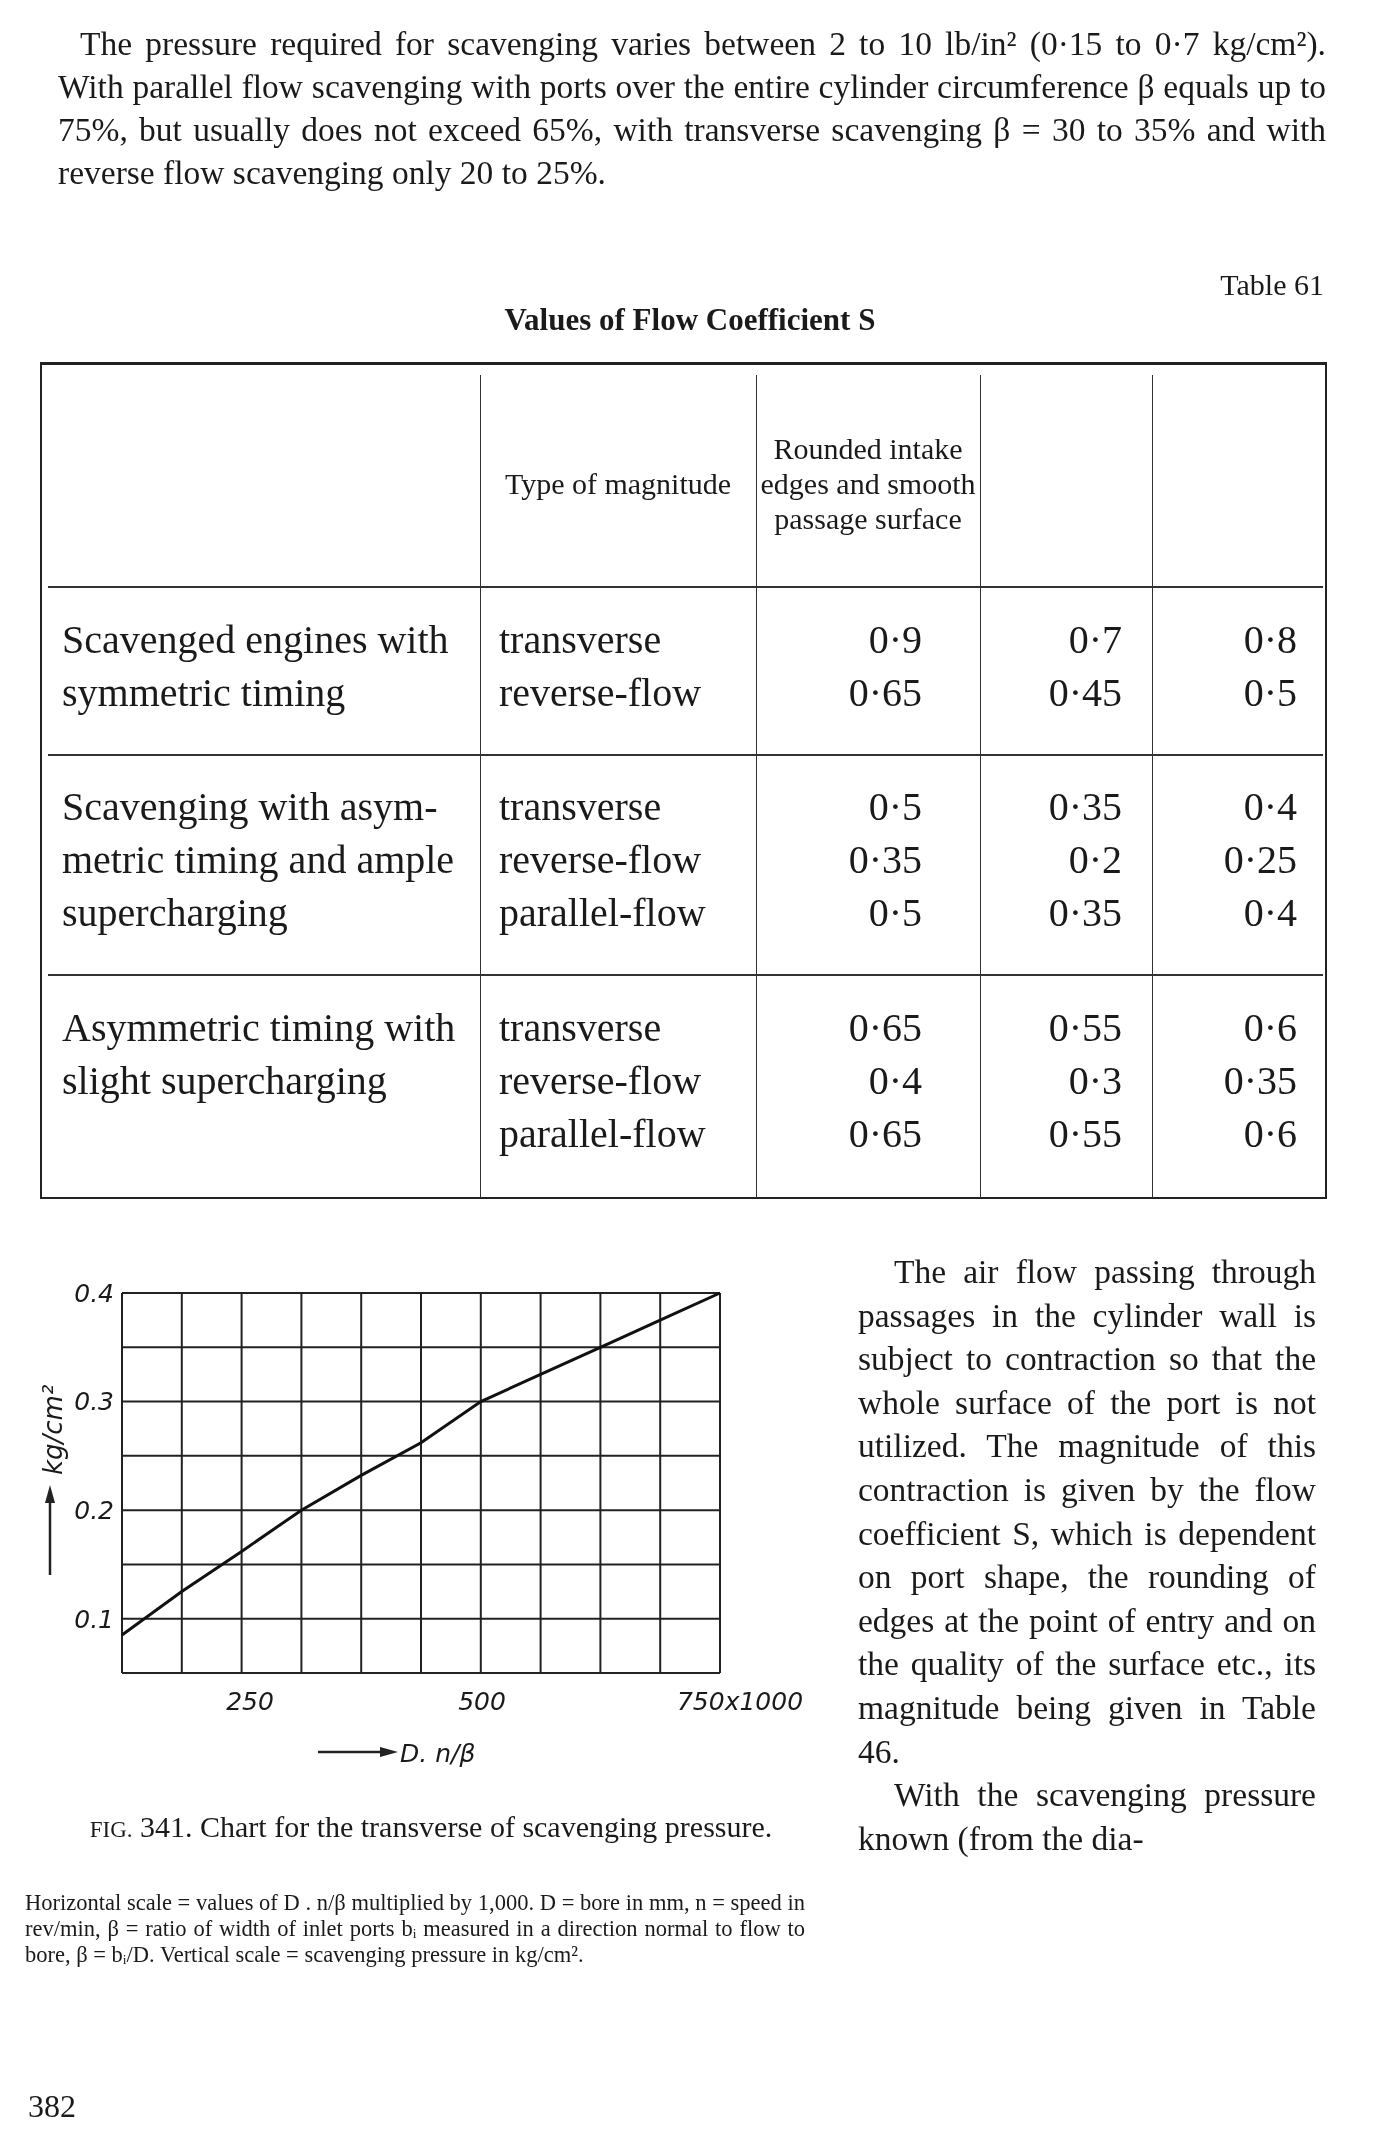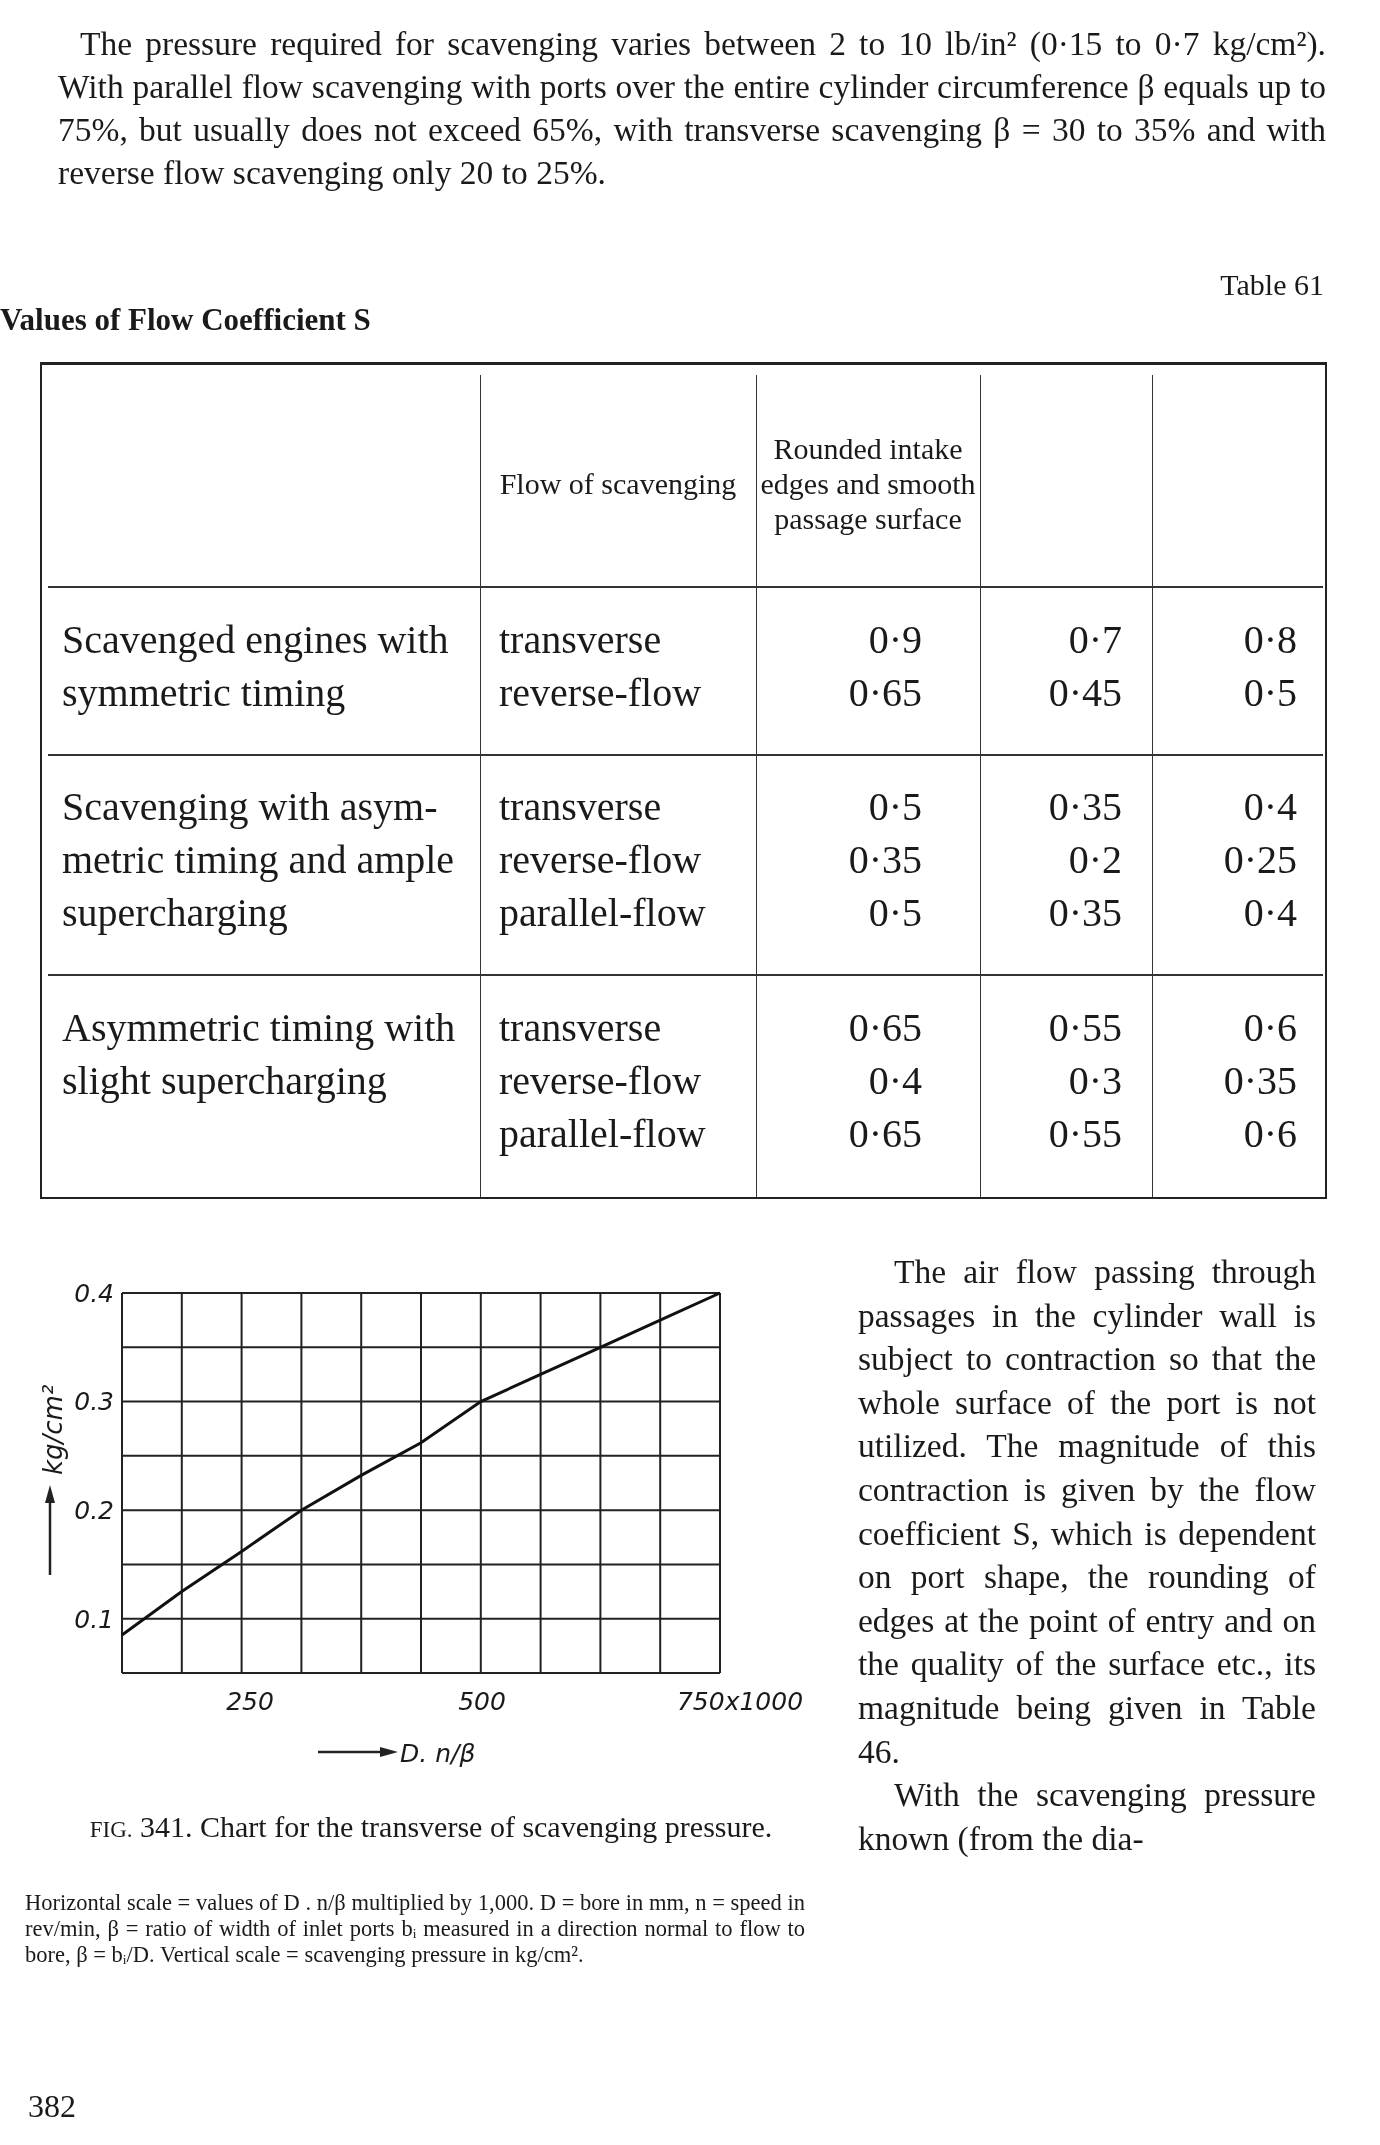--- a/index.html
+++ b/index.html
@@ -9,21 +9,21 @@
   }
   .intro {
     position: absolute; left: 58px; top: 22px; width: 1268px;
     font-size: 33.5px; line-height: 43px; text-align: justify;
     text-indent: 22px; margin: 0;
   }
   .table-num {
     position: absolute; right: 56px; top: 268px; font-size: 30px;
   }
   .table-title {
-    position: absolute; left: 0; width: 1380px; top: 302px; 
+    position: absolute; left: 0; width: 1380px; top: 302px; text-align: center;
     font-size: 31px; font-weight: bold;
   }
   .tbl {
     position: absolute; left: 40px; top: 362px; width: 1287px; height: 837px;
     border-top: 3px solid #222; border-left: 2px solid #222; border-right: 2px solid #222;
     border-bottom: 2px solid #222; box-sizing: border-box;
   }
   .col-line { position: absolute; top: 10px; bottom: 0; width: 0; border-left: 1.5px solid #333; }
   .hdr-cell {
     position: absolute; top: 18px; height: 200px; display: flex; align-items: center;
@@ -58,21 +58,21 @@
 
 <div class="table-num">Table 61</div>
 <div class="table-title">Values of Flow Coefficient S</div>
 
 <div class="tbl">
   <div class="col-line" style="left:438px"></div>
   <div class="col-line" style="left:714px"></div>
   <div class="col-line" style="left:938px"></div>
   <div class="col-line" style="left:1110px"></div>
 
-  <div class="hdr-cell" style="left:440px;width:272px">Flow of scavenging</div>
+  <div class="hdr-cell" style="left:440px;width:272px">Type of magnitude</div>
   <div class="hdr-cell" style="left:716px;width:220px">Rounded intake edges and smooth passage surface</div>
 
   <div class="hsep" style="top:221px"></div>
   <div class="hsep" style="top:389px"></div>
   <div class="hsep" style="top:609px"></div>
 
   <div class="group" style="top:248px">
     <div class="cell" style="left:20px;top:0">Scavenged engines with</div>
     <div class="cell" style="left:20px;top:53px">symmetric timing</div>
     <div>

